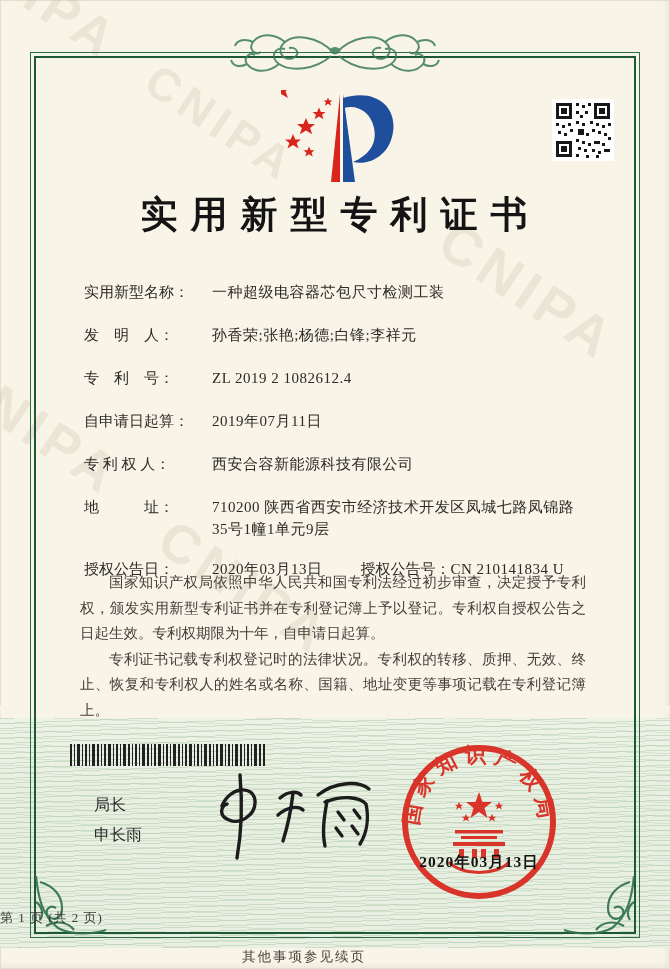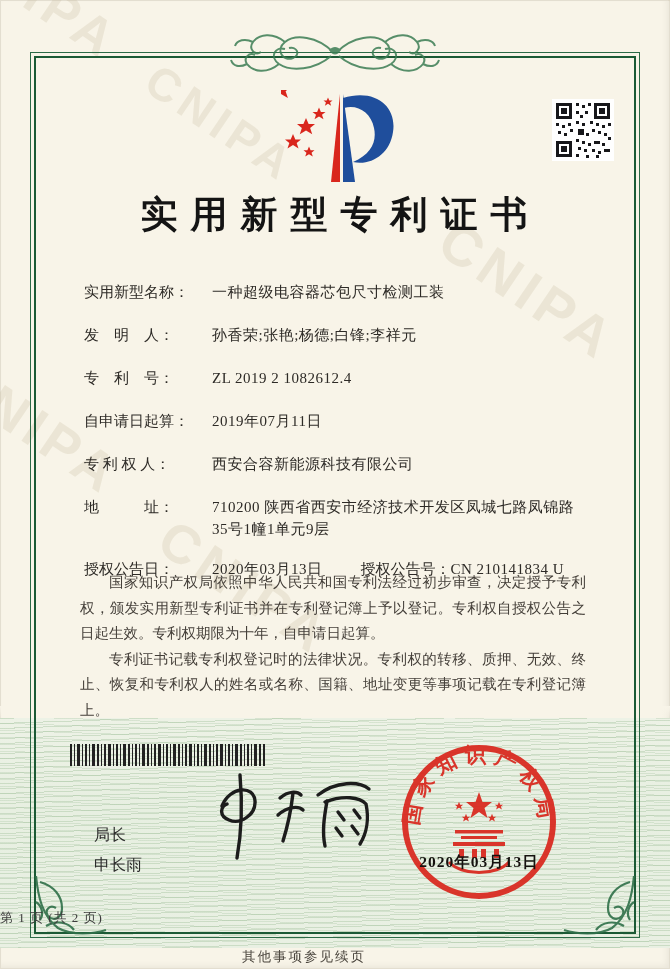--- a/index.html
+++ b/index.html
@@ -43,21 +43,21 @@
   .fields{position:absolute;left:84px;top:281px;width:510px;font-size:15px;color:#2d2a26;}
   .frow{display:flex;line-height:22px;margin-bottom:21px;}
   .frow .flabel{flex:0 0 128px;white-space:pre;}
   .frow .fvalue{flex:1;letter-spacing:0.5px;}
   .frow.grant{justify-content:flex-start;}
   .frow.grant .pair2{margin-left:38px;display:flex;}
   .paras{position:absolute;left:80px;top:570px;width:506px;font-size:14.5px;
     line-height:25.5px;color:#433e38;text-align:justify;}
   .paras p{margin:0;text-indent:2em;}
   .barcode{position:absolute;left:70px;top:744px;}
-  .signer{position:absolute;left:94px;top:820px;font-size:16px;color:#2b2b2b;
+  .signer{position:absolute;left:94px;top:790px;font-size:16px;color:#2b2b2b;
     font-family:"Liberation Sans","DejaVu Sans",sans-serif;line-height:30px;}
   .signature{position:absolute;left:208px;top:768px;}
   .seal{position:absolute;left:399px;top:742px;width:160px;height:160px;}
   .seal-date{position:absolute;left:399px;top:852px;width:160px;text-align:center;
     font-size:15.5px;color:#15120f;font-weight:600;letter-spacing:1px;}
   .page-num{position:absolute;left:0;top:909px;width:670px;
     font-size:13px;color:#3c3c3c;letter-spacing:1px;}
   .cont-note{position:absolute;left:0;top:948px;width:608px;text-align:center;
     font-size:13.5px;color:#4a453d;letter-spacing:2px;}
 </style>

